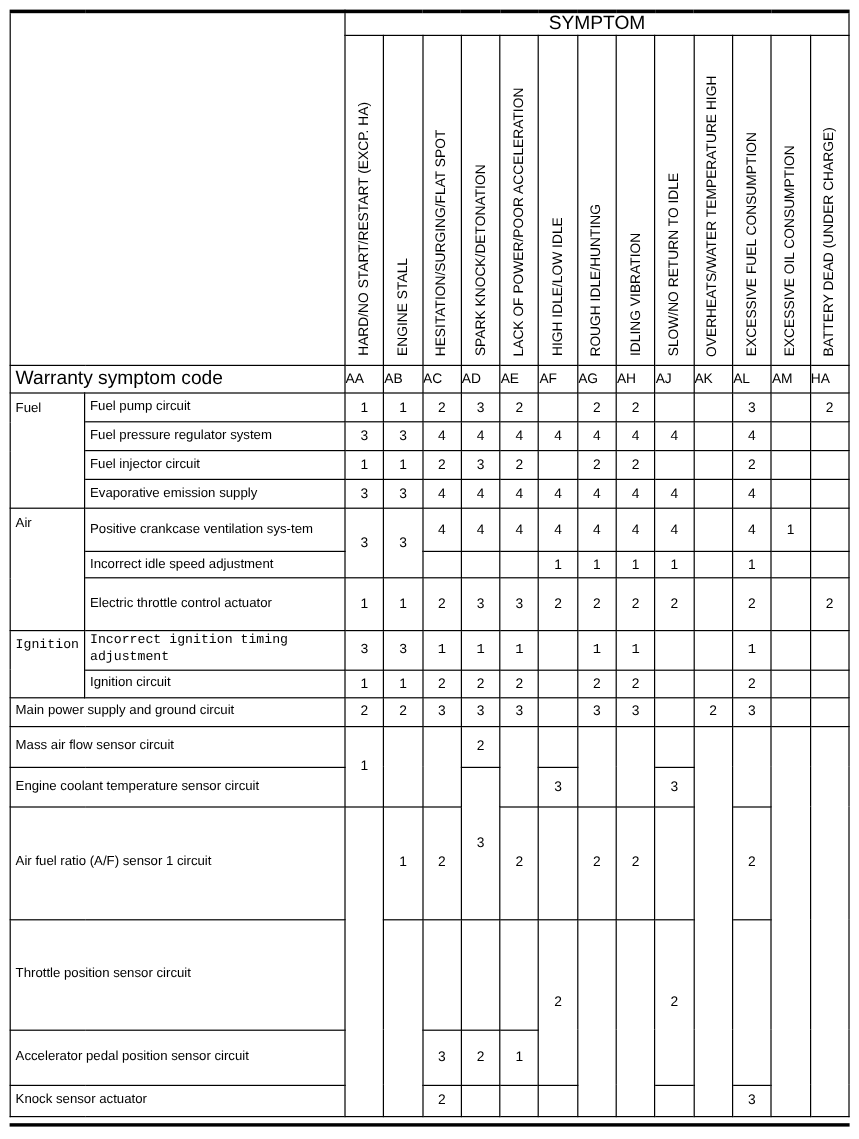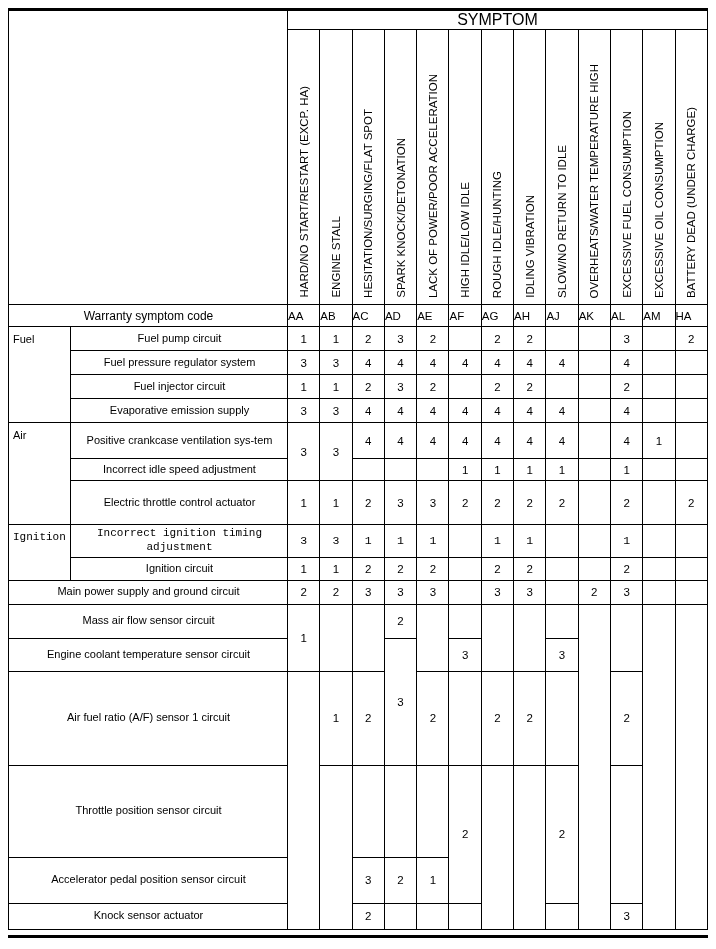--- a/index.html
+++ b/index.html
@@ -28,24 +28,24 @@
   td.symptom { text-align: center; font-size: 16px; }
   td.colhead { vertical-align: bottom; text-align: center; padding: 4px 0; }
   .vt {
     writing-mode: vertical-rl;
     transform: rotate(180deg);
     white-space: nowrap;
     display: inline-block;
     font-size: 11.5px;
     line-height: 1.05;
   }
-  td.rowhead { text-align: center; padding: 2px 3px 2px 4px; font-size: 12px; }
+  td.rowhead { text-align: left; padding: 2px 3px 2px 4px; font-size: 16px; }
   td.code { }
   td.cat { vertical-align: top; padding: 6px 3px 2px 4px; font-size: 11px; }
-  td.item, td.full { text-align: center; padding: 2px 3px 2px 4px; font-size: 11px; line-height: 1.25; }
+  td.item, td.full { text-align: left; padding: 2px 3px 2px 4px; font-size: 11px; line-height: 1.25; }
   td.val { text-align: center; padding: 0 1px; }
   .bottom-rule {
     width: 700px;
     height: 3px;
     background: #000;
     margin-top: 5px;
   }
 </style>
 </head>
 <body>

